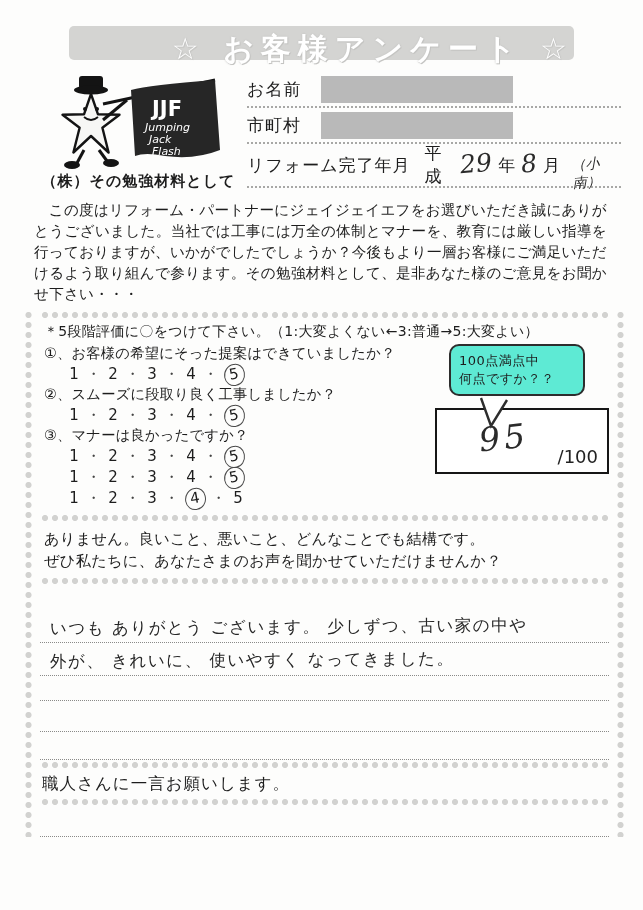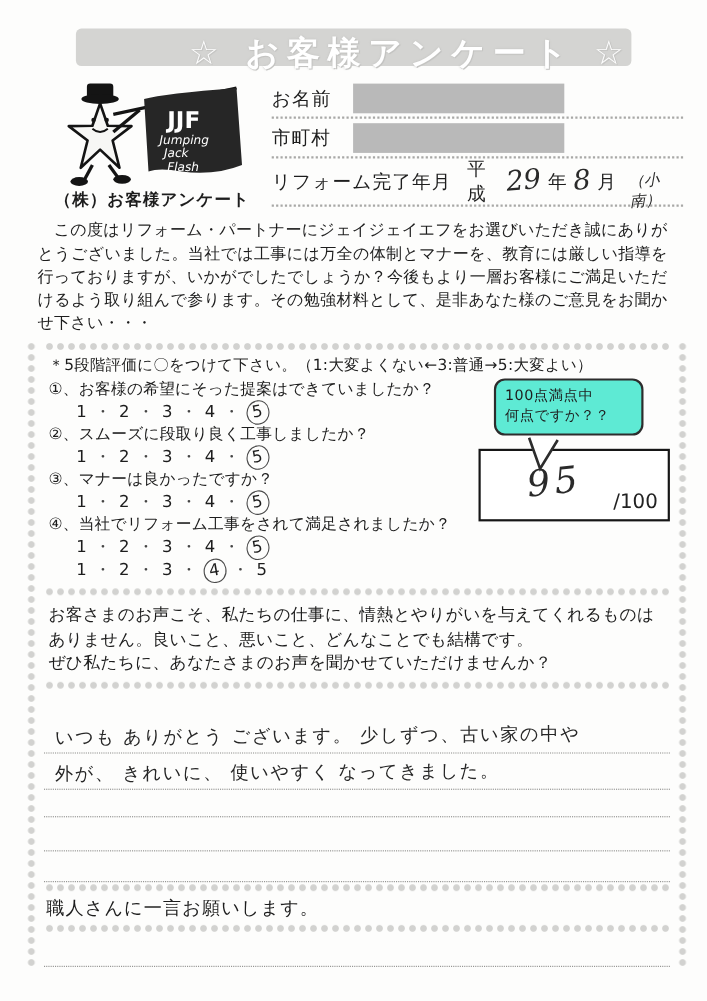--- a/index.html
+++ b/index.html
@@ -123,21 +123,21 @@
         <circle cx="58" cy="39" r="2" fill="#141414"></circle>
         <path d="M45 47 Q52 53 59 47" fill="none" stroke="#141414" stroke-width="1.8"></path>
 
         <line x1="64" y1="50" x2="88" y2="30" stroke="#141414" stroke-width="3"></line>
 
         <line x1="45" y1="80" x2="38" y2="93" stroke="#141414" stroke-width="3"></line>
         <line x1="60" y1="80" x2="68" y2="91" stroke="#141414" stroke-width="3"></line>
         <ellipse cx="33" cy="95" rx="8" ry="4" fill="#141414"></ellipse>
         <ellipse cx="72" cy="93" rx="8" ry="4" fill="#141414"></ellipse>
       </svg>
-      <div class="company-name">（株）お客様アンケート</div>
+      <div class="company-name">（株）その勉強材料として</div>
     </div>
 
     <div class="fields-col">
       <div class="field-row">
         <span class="field-label">お名前</span>
         <span class="redaction"></span>
       </div>
       <div class="field-row">
         <span class="field-label">市町村</span>
         <span class="redaction"></span>
@@ -171,23 +171,20 @@
       <div class="q-line">
         <span>②、</span><span>スムーズに段取り良く工事しましたか？</span>
       </div>
       <div class="a-line"><span class="scale-num">1</span><span class="dot-sep">・</span><span class="scale-num">2</span><span class="dot-sep">・</span><span class="scale-num">3</span><span class="dot-sep">・</span><span class="scale-num">4</span><span class="dot-sep">・</span><span class="scale-num circled">5</span></div>
 
       <div class="q-line">
         <span>③、</span><span>マナーは良かったですか？</span>
       </div>
       <div class="a-line"><span class="scale-num">1</span><span class="dot-sep">・</span><span class="scale-num">2</span><span class="dot-sep">・</span><span class="scale-num">3</span><span class="dot-sep">・</span><span class="scale-num">4</span><span class="dot-sep">・</span><span class="scale-num circled">5</span></div>
 
-      <div class="q-line">
-        <span>④、</span><span>当社でリフォーム工事をされて満足されましたか？</span>
-      </div>
       <div class="a-line"><span class="scale-num">1</span><span class="dot-sep">・</span><span class="scale-num">2</span><span class="dot-sep">・</span><span class="scale-num">3</span><span class="dot-sep">・</span><span class="scale-num">4</span><span class="dot-sep">・</span><span class="scale-num circled">5</span></div>
 
       <div class="a-line"><span class="scale-num">1</span><span class="dot-sep">・</span><span class="scale-num">2</span><span class="dot-sep">・</span><span class="scale-num">3</span><span class="dot-sep">・</span><span class="scale-num circled">4</span><span class="dot-sep">・</span><span class="scale-num">5</span></div>
 
       <div class="bubble">
         <div>100点満点中</div>
         <div>何点ですか？？</div>
       </div>
       <svg class="bubble-tail" width="34" height="40" viewBox="0 0 34 40">
         <path d="M4 2 L14 30 L30 4" fill="#ffffff" stroke="#2d2d2d" stroke-width="2.4" stroke-linejoin="miter"></path>
@@ -195,21 +192,20 @@
 
       <div class="score-box">
         <span class="hw score-val">95</span>
         <span class="score-denom">/100</span>
       </div>
     </div>
 
     <div class="chain"></div>
 
     <div class="appeal">
-      <div>お客さまのお声こそ、私たちの仕事に、情熱とやりがいを与えてくれるものは</div>
       <div>ありません。良いこと、悪いこと、どんなことでも結構です。</div>
       <div>ぜひ私たちに、あなたさまのお声を聞かせていただけませんか？</div>
     </div>
 
     <div class="chain"></div>
 
     <div class="comments">
       <div class="c-line h1">
         <span class="hw-text">いつも ありがとう ございます。 少しずつ、古い家の中や</span>
       </div>

